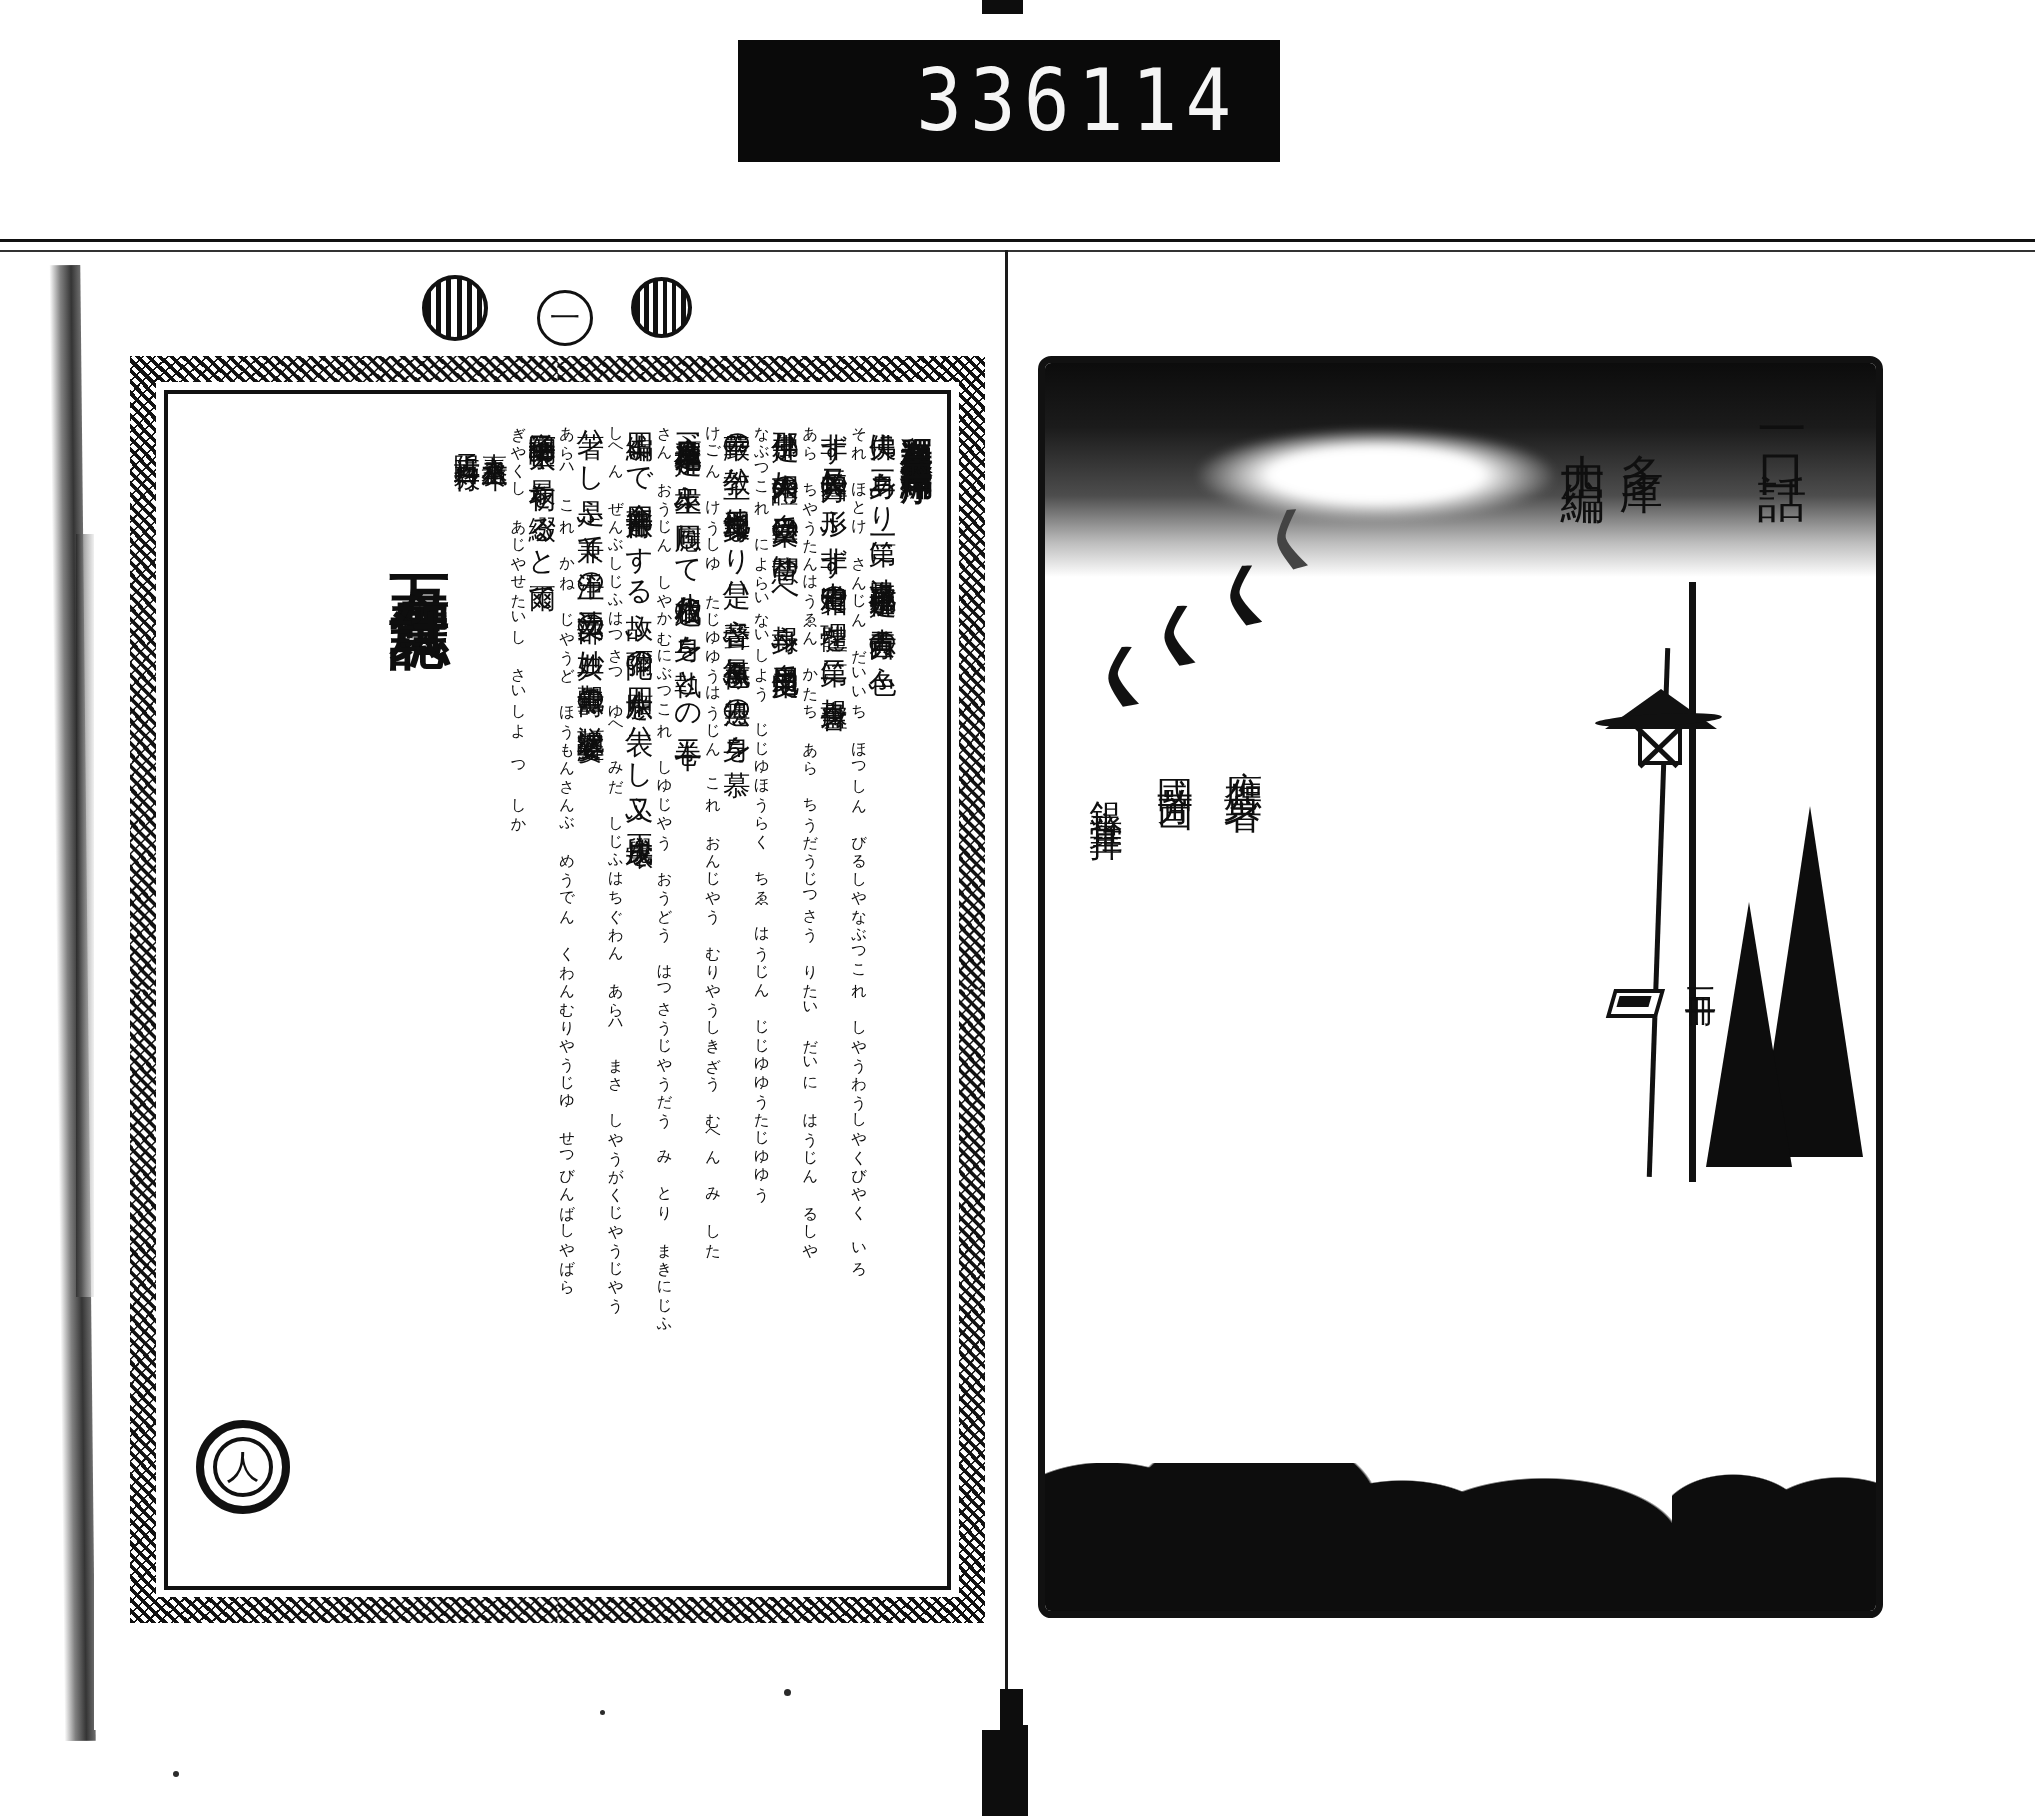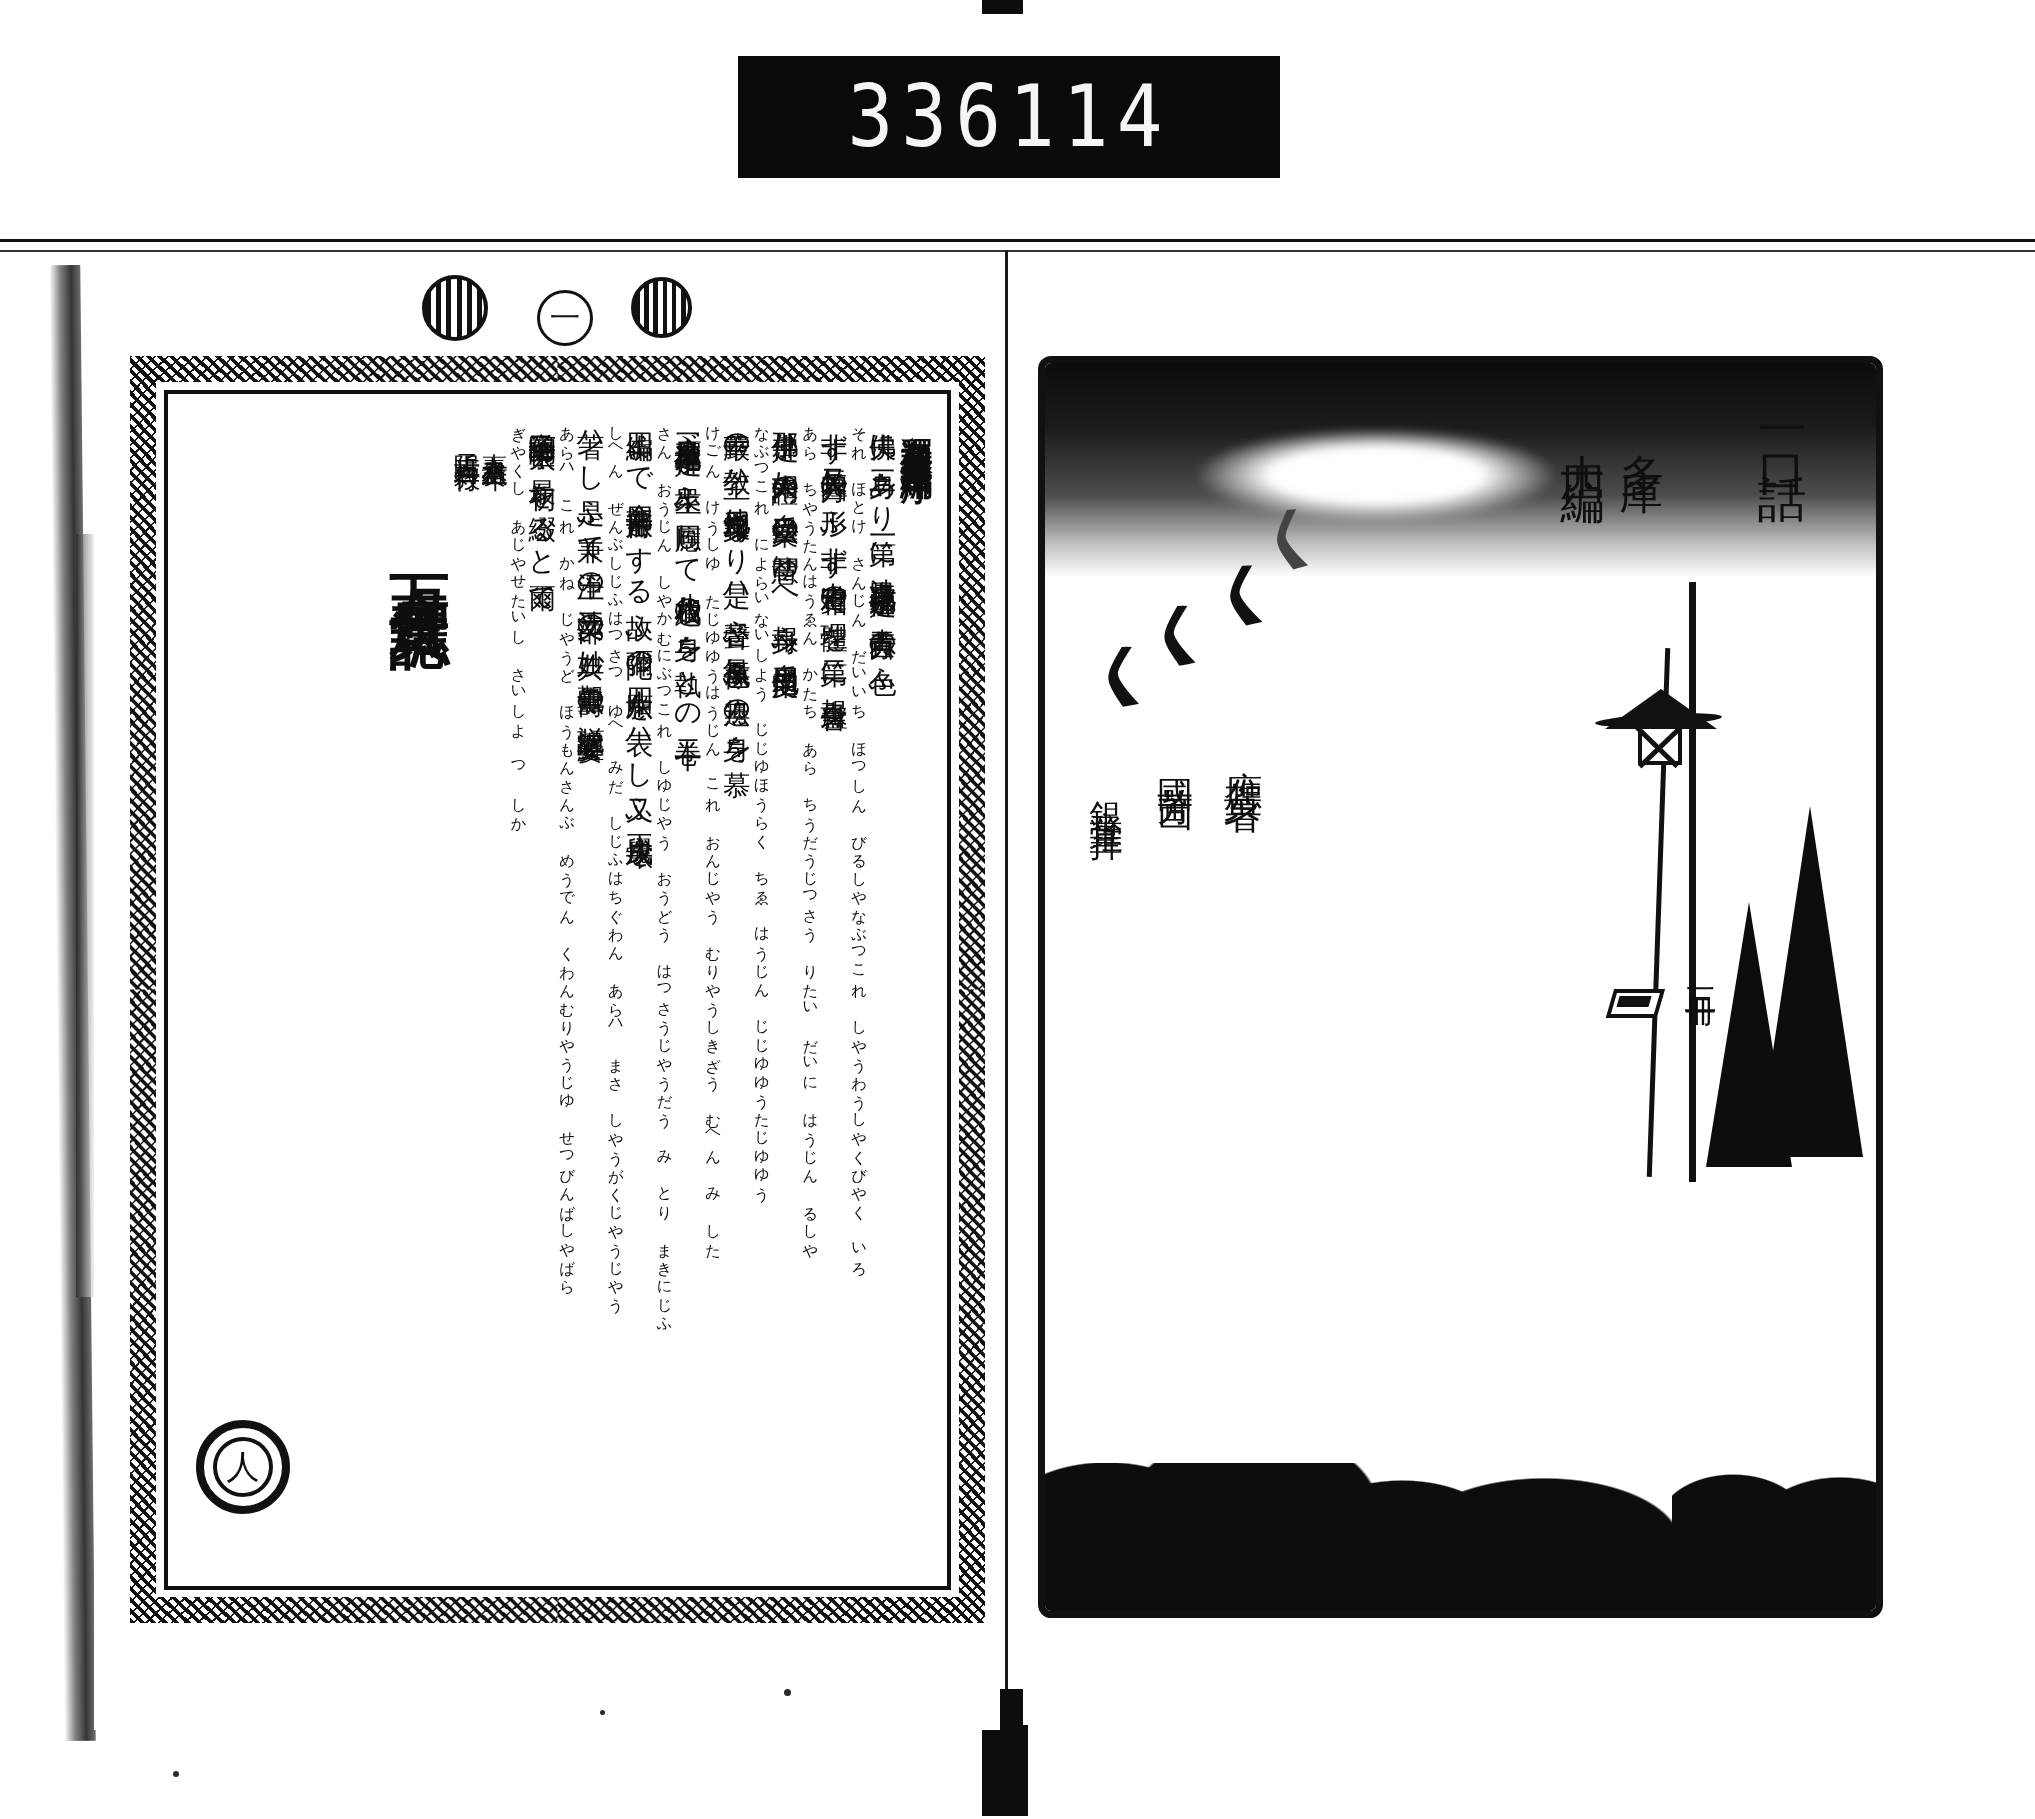--- a/index.html
+++ b/index.html
@@ -17,26 +17,26 @@
 
   
   #film-tick-top {
     position: absolute;
     left: 982px; top: 0px;
     width: 41px; height: 14.2px;
     background: #0d0d0d;
   }
   #counter-strip {
     position: absolute;
-    left: 738px; top: 56px;
+    left: 738px; top: 40px;
     width: 542px; height: 122px;
     background: #0a0a0a;
     display: flex;
     align-items: center;
-    justify-content: center;
+    justify-content: flex-end;
     padding: 0 30.5px;
     box-sizing: border-box;
   }
   .counter-num {
     color: #f5f5f5;
     font-family: "DejaVu Sans Mono", monospace;
     font-size: 76px;
     letter-spacing: 8.1px;
     line-height: 1;
     font-weight: 400;

